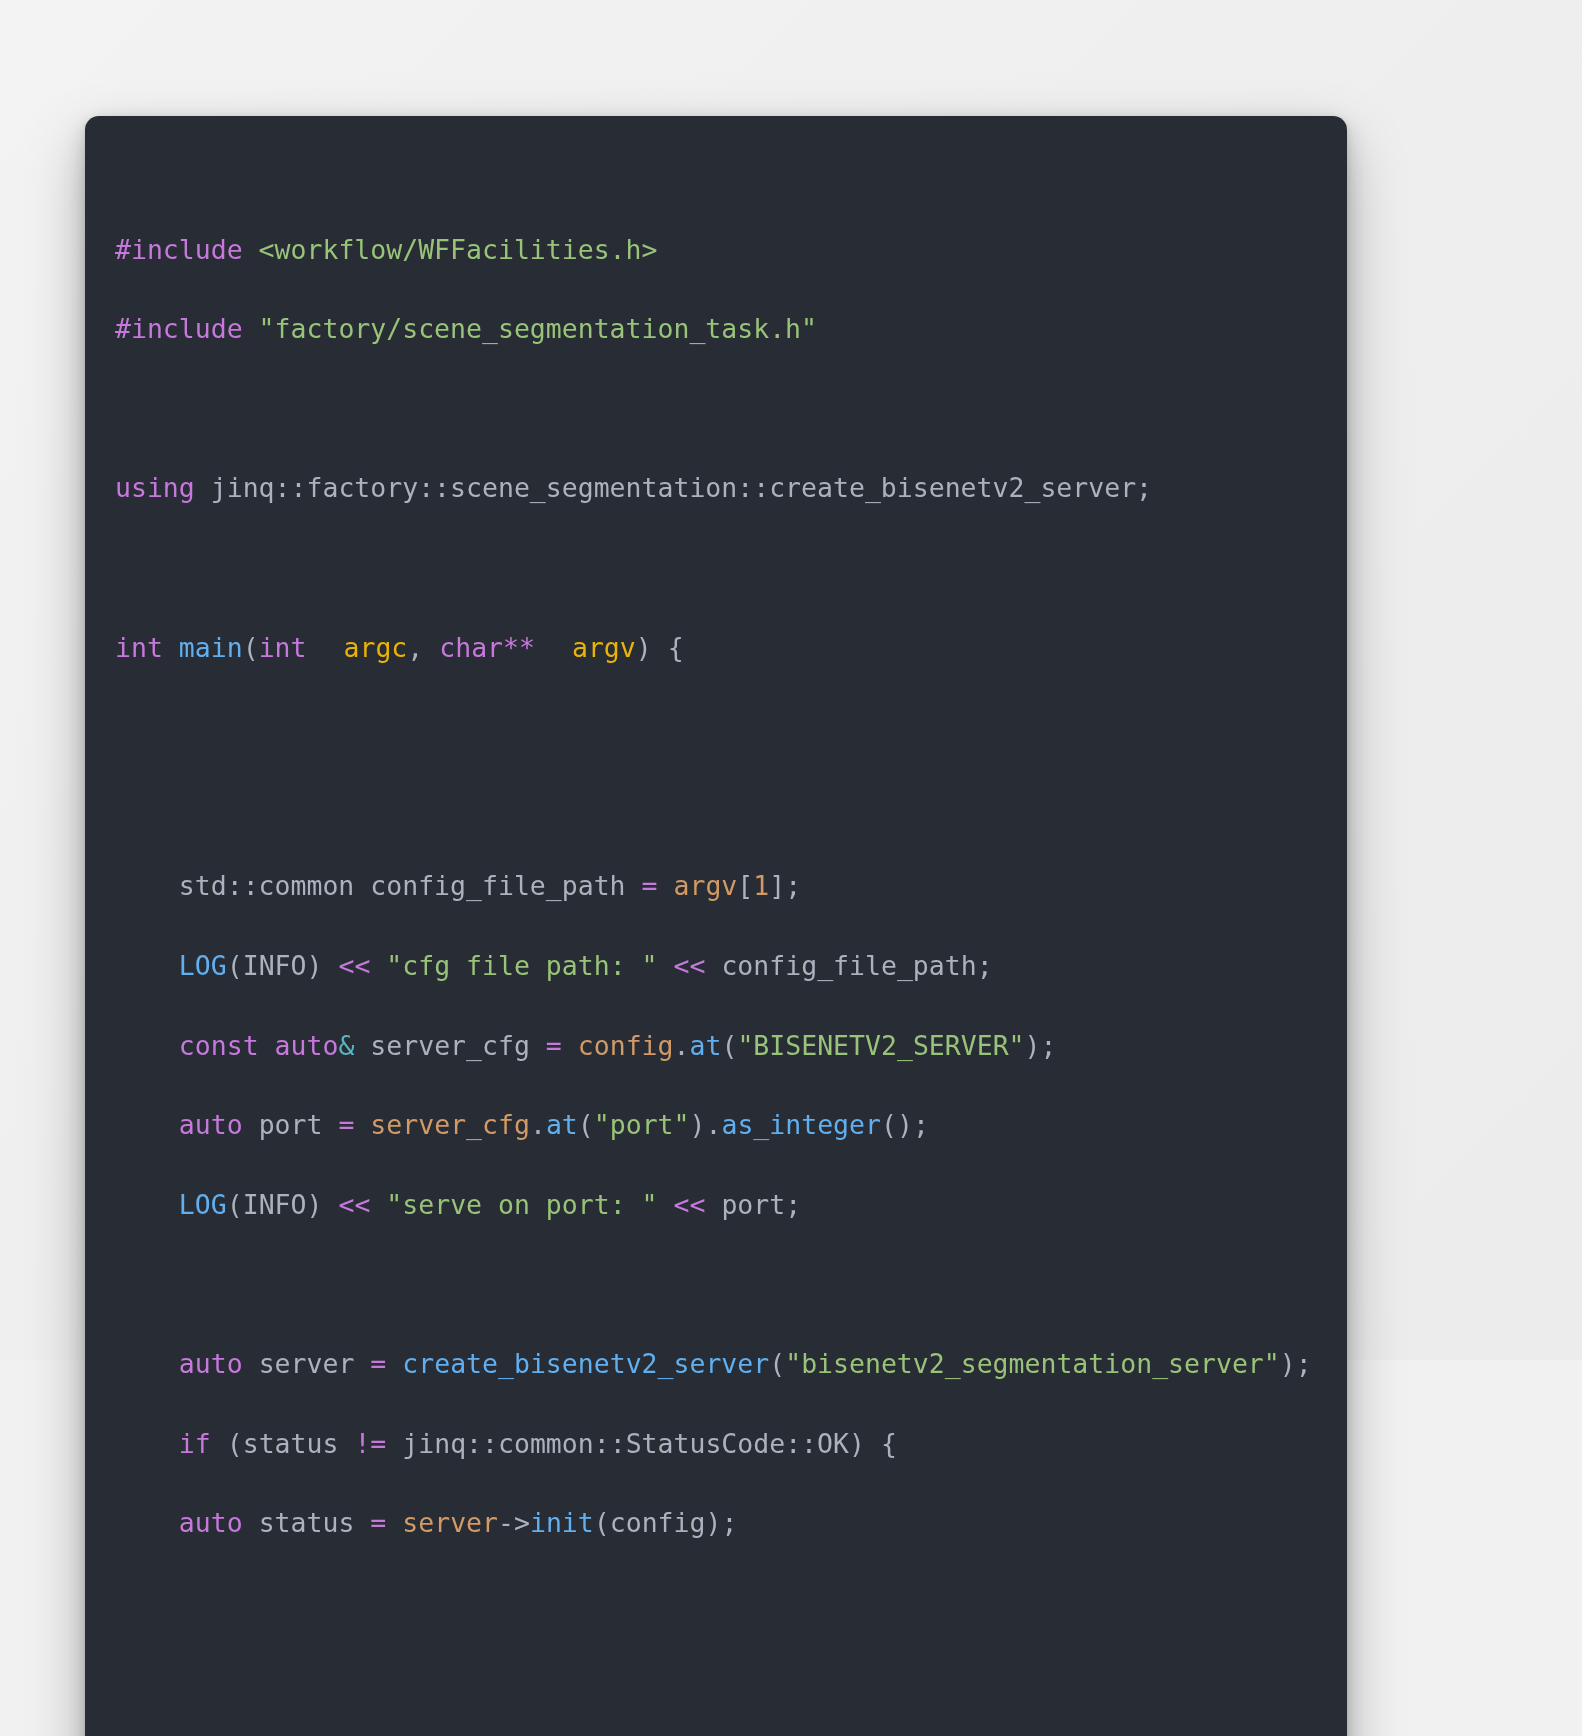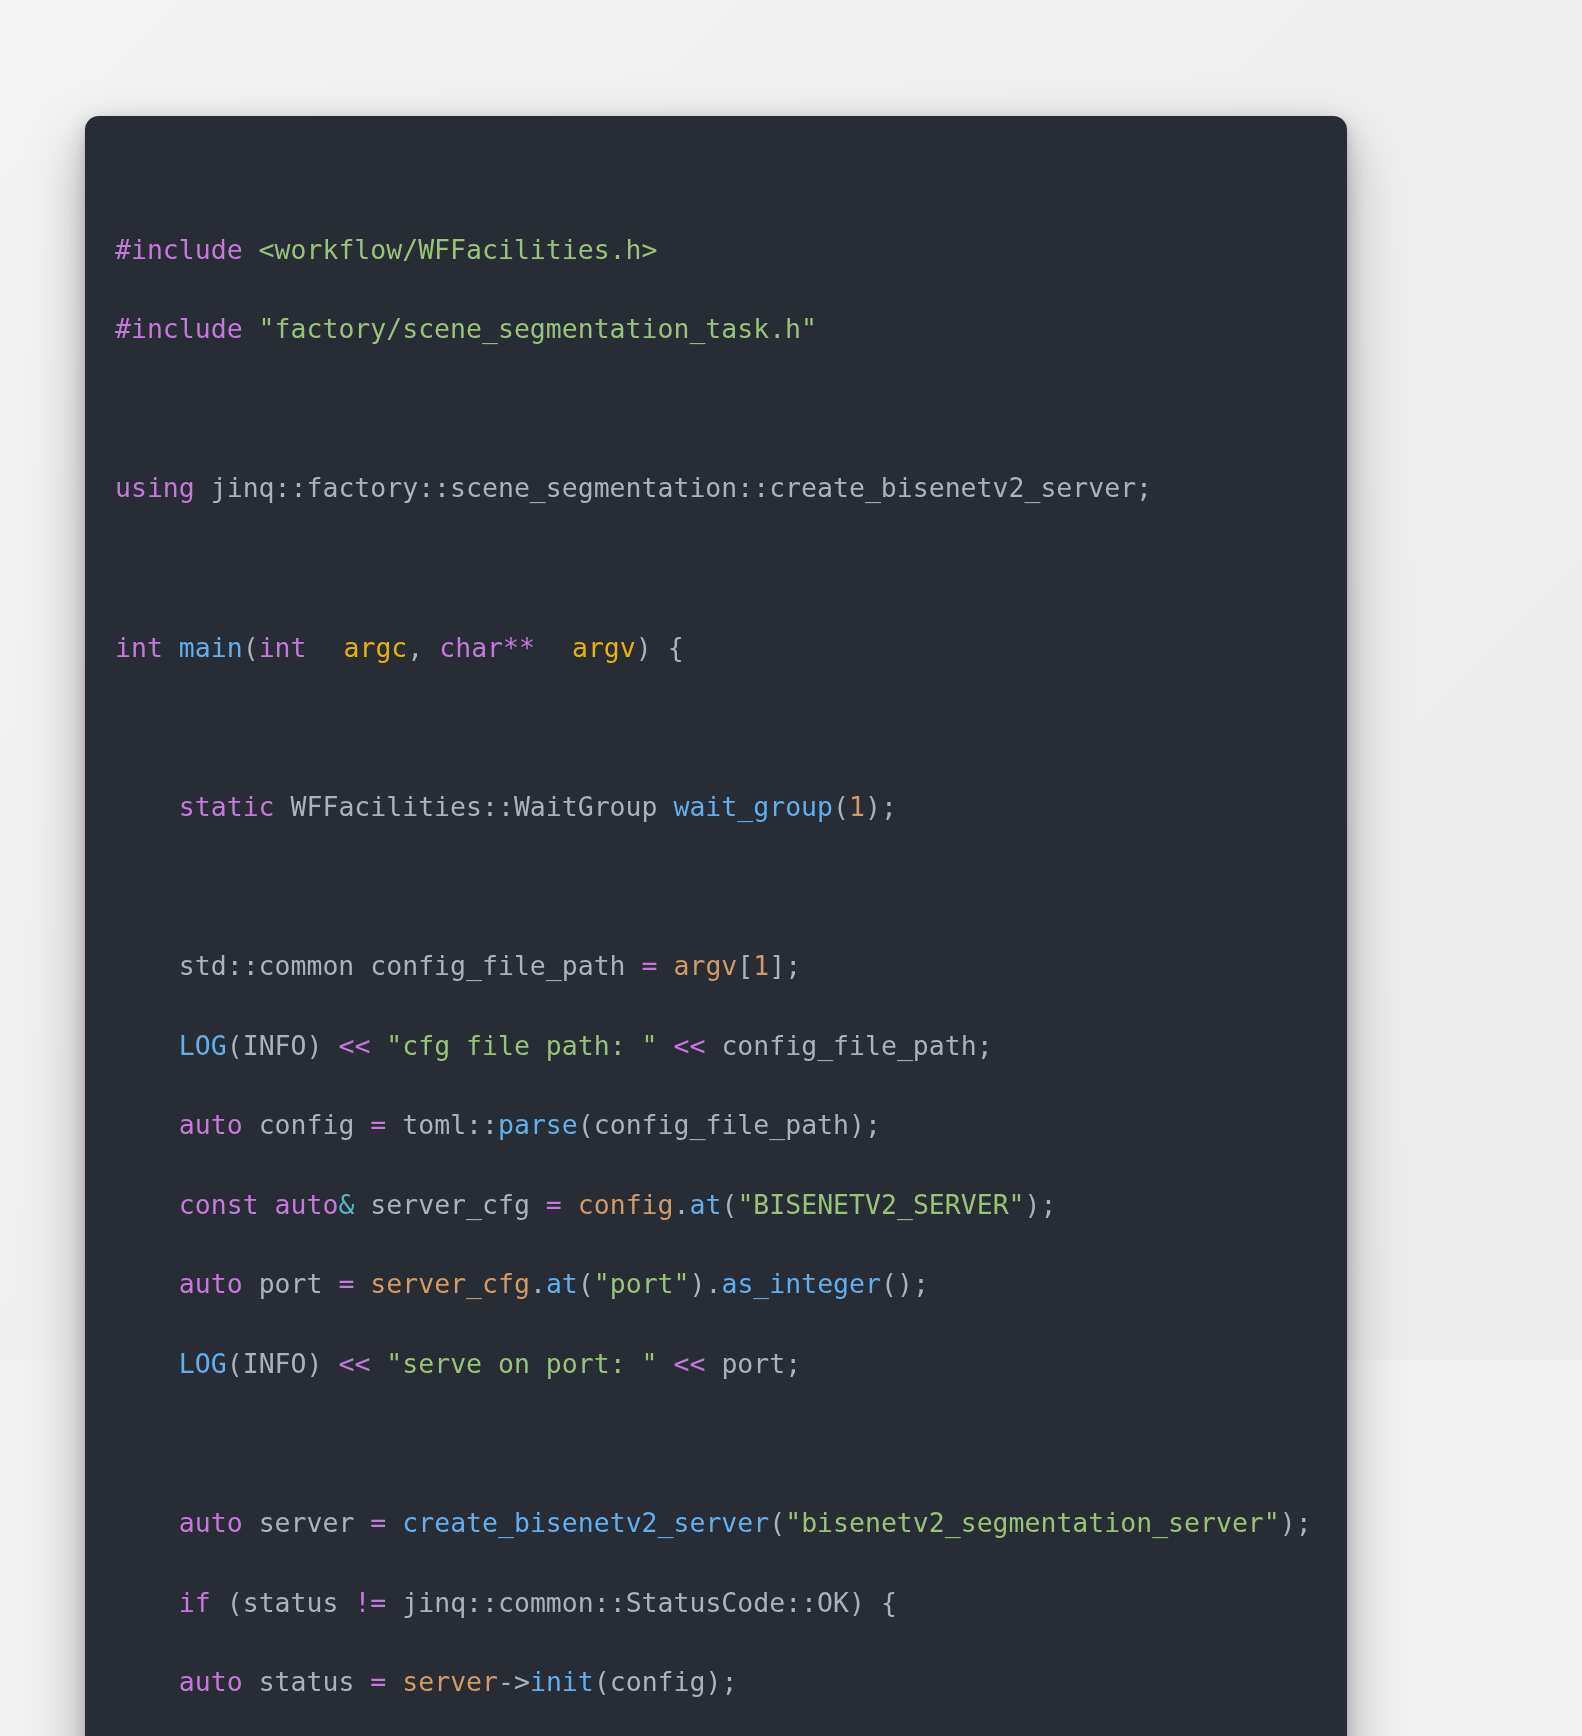--- a/index.html
+++ b/index.html
@@ -68,25 +68,23 @@
   <div id="code-card">
     <div id="code-body">
 
 <span class="ln"><span class="kw">#include</span><span class="id"> </span><span class="str">&lt;workflow/WFFacilities.h&gt;</span></span>
 <span class="ln"><span class="kw">#include</span><span class="id"> </span><span class="str">"factory/scene_segmentation_task.h"</span></span>
 <span class="ln"> </span>
 <span class="ln"><span class="kw">using</span><span class="id"> </span><span class="id">jinq::factory::scene_segmentation::create_bisenetv2_server;</span></span>
 <span class="ln"> </span>
 <span class="ln"><span class="kw">int</span><span class="id"> </span><span class="fn">main</span><span class="id">(</span><span class="kw">int</span><span class="id"> </span><span class="parm">argc</span><span class="id">, </span><span class="kw">char**</span><span class="id"> </span><span class="parm">argv</span><span class="id">) {</span></span>
 <span class="ln"> </span>
-<span class="ln"><span class="id">    </span><span class="kw">static</span><span class="id"> </span><span class="id">WFFacilities::WaitGroup</span><span class="id"> </span><span class="fn">wait_group</span><span class="id">(</span><span class="num">1</span><span class="id">);</span></span>
 <span class="ln"> </span>
 <span class="ln"><span class="id">    </span><span class="id">std::common</span><span class="id"> </span><span class="id">config_file_path</span><span class="id"> </span><span class="op">=</span><span class="id"> </span><span class="var">argv</span><span class="id">[</span><span class="num">1</span><span class="id">];</span></span>
 <span class="ln"><span class="id">    </span><span class="fn">LOG</span><span class="id">(</span><span class="id">INFO</span><span class="id">) </span><span class="op">&lt;&lt;</span><span class="id"> </span><span class="str">"cfg file path: "</span><span class="id"> </span><span class="op">&lt;&lt;</span><span class="id"> </span><span class="id">config_file_path</span><span class="id">;</span></span>
-<span class="ln"><span class="id">    </span><span class="kw">auto</span><span class="id"> </span><span class="id">config</span><span class="id"> </span><span class="op">=</span><span class="id"> </span><span class="id">toml::</span><span class="fn">parse</span><span class="id">(</span><span class="id">config_file_path</span><span class="id">);</span></span>
 <span class="ln"><span class="id">    </span><span class="kw">const</span><span class="id"> </span><span class="kw">auto</span><span class="opc">&amp;</span><span class="id"> </span><span class="id">server_cfg</span><span class="id"> </span><span class="op">=</span><span class="id"> </span><span class="var">config</span><span class="id">.</span><span class="fn">at</span><span class="id">(</span><span class="str">"BISENETV2_SERVER"</span><span class="id">);</span></span>
 <span class="ln"><span class="id">    </span><span class="kw">auto</span><span class="id"> </span><span class="id">port</span><span class="id"> </span><span class="op">=</span><span class="id"> </span><span class="var">server_cfg</span><span class="id">.</span><span class="fn">at</span><span class="id">(</span><span class="str">"port"</span><span class="id">).</span><span class="fn">as_integer</span><span class="id">();</span></span>
 <span class="ln"><span class="id">    </span><span class="fn">LOG</span><span class="id">(</span><span class="id">INFO</span><span class="id">) </span><span class="op">&lt;&lt;</span><span class="id"> </span><span class="str">"serve on port: "</span><span class="id"> </span><span class="op">&lt;&lt;</span><span class="id"> </span><span class="id">port</span><span class="id">;</span></span>
 <span class="ln"> </span>
 <span class="ln"><span class="id">    </span><span class="kw">auto</span><span class="id"> </span><span class="id">server</span><span class="id"> </span><span class="op">=</span><span class="id"> </span><span class="fn">create_bisenetv2_server</span><span class="id">(</span><span class="str">"bisenetv2_segmentation_server"</span><span class="id">);</span></span>
 <span class="ln"><span class="id">    </span><span class="kw">if</span><span class="id"> (</span><span class="id">status</span><span class="id"> </span><span class="op">!=</span><span class="id"> </span><span class="id">jinq::common::StatusCode::OK</span><span class="id">) {</span></span>
 <span class="ln"><span class="id">    </span><span class="kw">auto</span><span class="id"> </span><span class="id">status</span><span class="id"> </span><span class="op">=</span><span class="id"> </span><span class="var">server</span><span class="id">-&gt;</span><span class="fn">init</span><span class="id">(</span><span class="id">config</span><span class="id">);</span></span>
 
 
 

